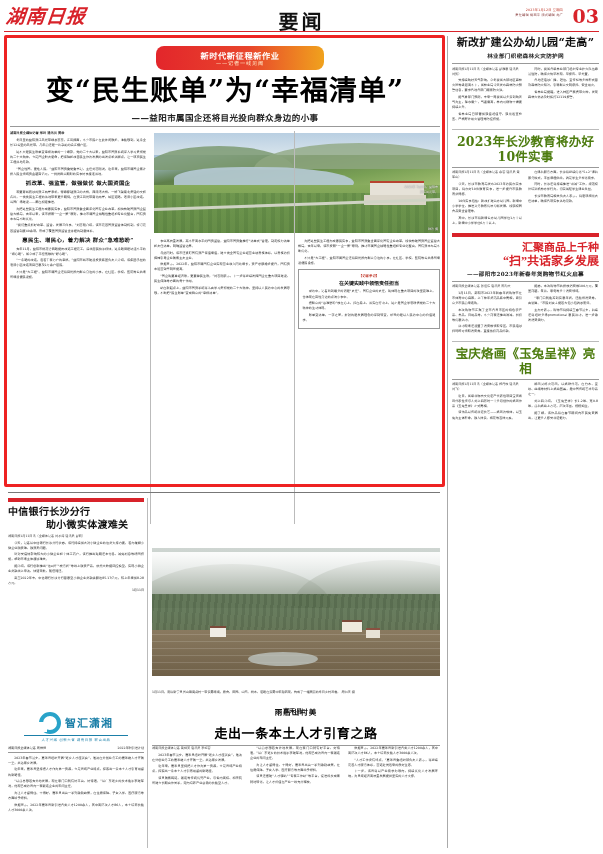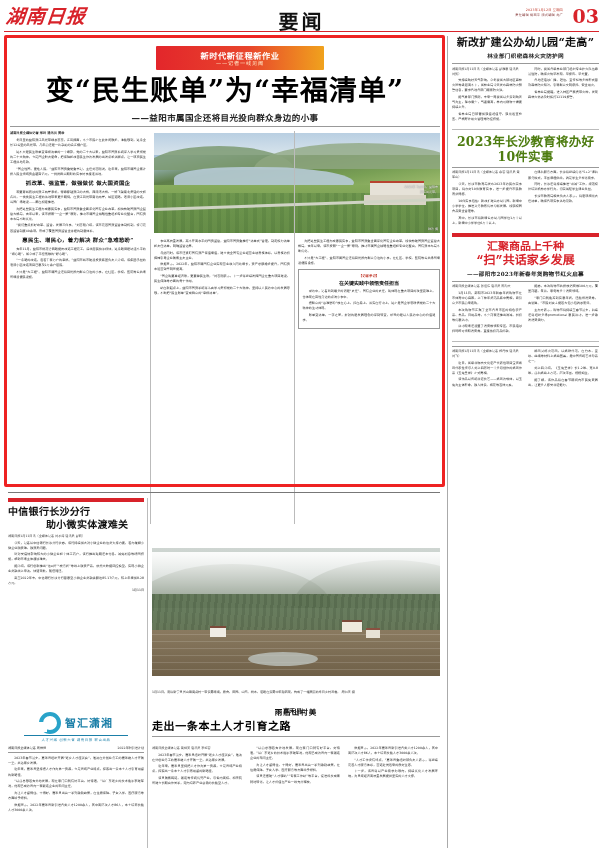--- a/index.html
+++ b/index.html
@@ -47,21 +47,21 @@
   .txt{font-size:3.1px;line-height:5.1px;text-align:justify;color:#2b2b2b;letter-spacing:.05px;}
   .txt p{margin:0 0 1.5px 0;text-indent:6.2px;}
   .byline{font-size:3.2px;line-height:5.2px;color:#333;font-weight:bold;margin-bottom:2px;}
   .srcline{font-size:3.1px;line-height:5px;color:#444;margin-bottom:1.5px;}
 
   
   .lead{position:absolute;left:10px;top:41px;width:430px;}
   .kicker{
     position:absolute;left:146px;top:5px;width:168px;height:24px;
     background:linear-gradient(90deg,#e3262b 0%,#e8452c 55%,#f0a21d 100%);
-    border-radius:1px;
+    border-radius:8px;
   }
   .kicker-l1{
     position:absolute;left:0;top:2.5px;width:168px;text-align:center;
     color:#fff;font-weight:bold;font-size:8.2px;letter-spacing:.6px;
     font-family:"DejaVu Serif","Liberation Serif",serif;
   }
   .kicker-l2{
     position:absolute;left:0;top:13px;width:168px;text-align:center;
     color:#ffe9c9;font-size:5.2px;letter-spacing:.8px;
   }
@@ -175,21 +175,21 @@
   }
   .photo-credit{
     position:absolute;left:152px;top:690px;width:288px;
     font-size:3.1px;line-height:4.8px;color:#333;text-align:justify;
   }
 
   
   .jiahe{position:absolute;left:152px;top:706px;width:288px;}
   .jiahe-kicker{text-align:center;font-size:6px;font-weight:bold;color:#111;letter-spacing:.5px;
     font-family:"DejaVu Serif","Liberation Serif",serif;}
-  .jiahe-title{font-size:11px;font-weight:bold;color:#000;letter-spacing:.6px;margin-top:2px;
+  .jiahe-title{text-align:center;font-size:13px;font-weight:bold;color:#000;letter-spacing:.6px;margin-top:8px;
     font-family:"DejaVu Serif","Liberation Serif",serif;}
   .jiahe-rule{width:288px;height:.6px;background:#999;margin-top:3px;}
   .jiahe-cols{position:absolute;top:40px;left:0;width:288px;display:flex;gap:8px;}
   .jiahe-cols > div{width:90px;}
 
   
   .rail{position:absolute;left:452px;top:36px;width:147px;}
   .rail-div{position:absolute;left:447px;width:.8px;background:#aaa;}
   .r-title{
     font-size:11px;font-weight:bold;text-align:center;color:#111;line-height:14px;letter-spacing:.3px;
@@ -199,22 +199,22 @@
     font-size:12.5px;font-weight:bold;text-align:center;color:#4d7c0f;line-height:15px;letter-spacing:.2px;
     font-family:"DejaVu Serif","Liberation Serif",serif;
   }
   .r-sub{font-size:5.6px;text-align:center;color:#222;margin-top:2px;letter-spacing:.3px;font-weight:bold;
     font-family:"DejaVu Serif","Liberation Serif",serif;}
   .r-rule{height:.6px;background:#999;margin:3px 0;}
   .r-cols{display:flex;gap:6px;}
   .r-cols > div{width:70px;}
   .r-bar{width:100%;height:3.5px;background:#d8232a;margin:4px 0 3px;}
   .r-redtitle{
-    font-size:11px;font-weight:bold;text-align:center;color:#d8232a;line-height:14px;
-    font-family:Liberation Mono, monospace;
+    font-size:11px;font-weight:bold;text-align:right;color:#d8232a;line-height:14px;
+    font-family:Liberation Serif, serif;
   }
   .r-thin{height:.5px;background:#bbb;margin:3px 0;}
 
   .hr-thick{position:absolute;height:1.2px;background:#777;}
 </style>
 </head>
 <body>
 
 <div class="page">
 
@@ -465,20 +465,21 @@
             <p>“家门口就能买到实惠年货，还能领消费券，真划算。”市民刘女士提着大包小包满意而归。</p>
             <p>主办方表示，购物节将持续至春节前夕，后续还将组织多场promotional 惠民活动，进一步激发消费潜力。</p>
           </div>
         </div>
       </div>
     </div>
 
     <div class="r-thin" style="margin-top:5px;"></div>
 
     <div style="margin-top:4px;">
+      <div class="r-title2">宝庆烙画《玉兔呈祥》亮相</div>
       <div class="r-rule"></div>
       <div class="r-cols">
         <div>
           <div class="srcline">湖南日报1月11日讯（全媒体记者 郑丹枚 通讯员 刘飞）</div>
           <div class="txt">
             <p>近日，省级非物质文化遗产代表性项目宝庆烙画代表性传承人刘上四历时一个多月创作的烙画作品《玉兔呈祥》正式亮相。</p>
             <p>该作品以传统非遗技艺——烙画为载体，以玉兔为主体形象，融入祥云、梅花等吉祥元素。</p>
           </div>
         </div>
         <div>

